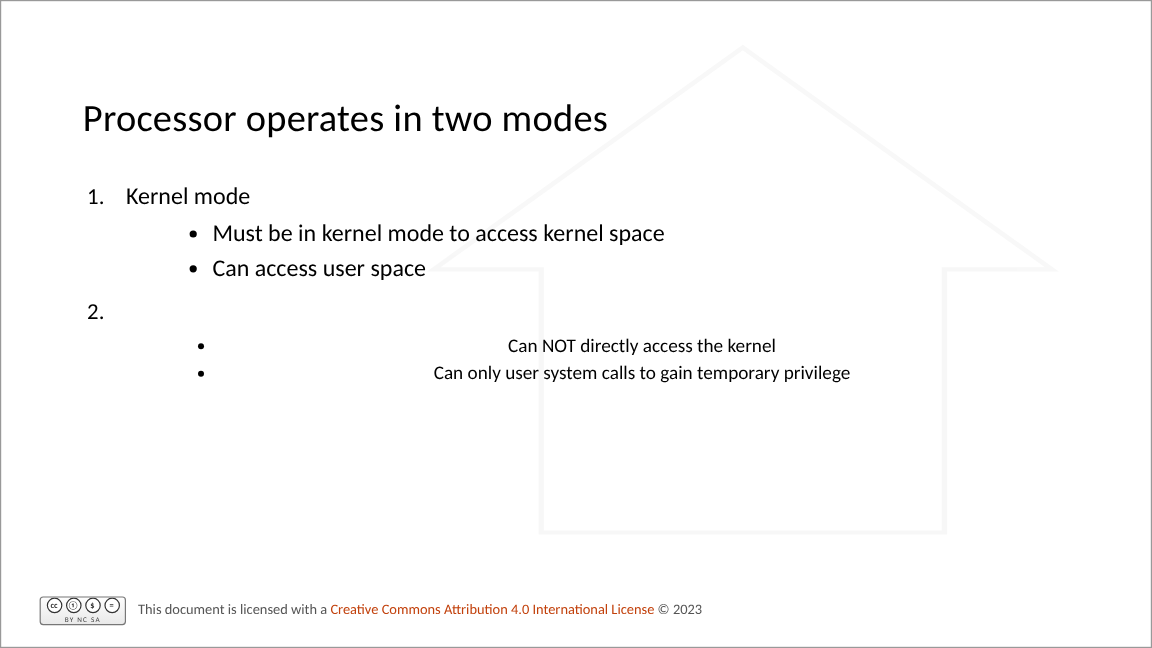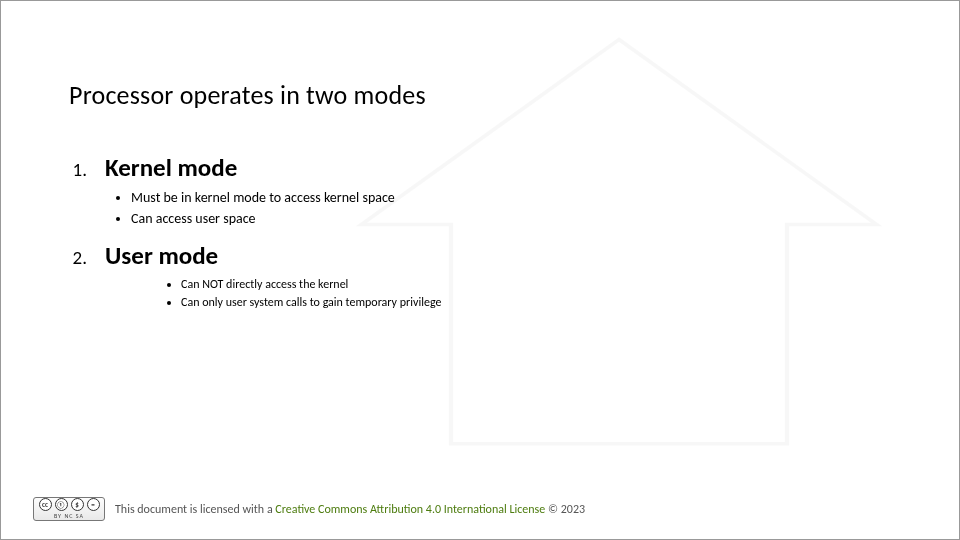--- a/index.html
+++ b/index.html
@@ -19,39 +19,39 @@
     right: 60px;
     width: 560px;
     height: 430px;
     opacity: 0.06;
     pointer-events: none;
   }
   .title {
     position: absolute;
     left: 68px;
     top: 78px;
-    font-size: 26px;
+    font-size: 32px;
     font-weight: 400;
     letter-spacing: 0.2px;
   }
   .body {
     position: absolute;
     left: 68px;
     top: 150px;
     width: 820px;
     font-size: 17px;
     line-height: 1.35;
   }
   .item { margin-bottom: 10px; }
   .num-row { display: flex; gap: 18px; align-items: baseline; margin-bottom: 4px; }
   .num { width: 18px; text-align: right; font-size: 19px; }
-  .num-label { font-size: 25px; font-weight: bold; }
-  ul.b1 { list-style: disc; margin-left: 62px; font-size: 14px; margin-top: 4px; margin-bottom: 8px; }
+  .num-label { font-size: 20px; }
+  ul.b1 { list-style: disc; margin-left: 108px; font-size: 20px; margin-top: 4px; margin-bottom: 8px; }
   ul.b1 > li { margin-bottom: 2px; }
-  ul.b2 { list-style: disc; margin-left: 112px; font-size: 12px; margin-top: 4px; }
+  ul.b2 { list-style: disc; margin-left: 112px; font-size: 16px; margin-top: 4px; text-align: center; }
   ul.b2 > li { margin-bottom: 2px; }
   .footer {
     position: absolute;
     left: 32px;
     bottom: 18px;
     display: flex;
     align-items: center;
     gap: 10px;
     font-size: 12px;
     color: #555;
@@ -69,21 +69,21 @@
     overflow: hidden;
   }
   .cc-top { display:flex; gap:3px; align-items:center; justify-content:center; }
   .cc-circle {
     width: 13px; height: 13px; border: 1.3px solid #333; border-radius: 50%;
     display:inline-flex; align-items:center; justify-content:center;
     font-size: 7px; font-weight: bold; color:#333; background:#fff;
   }
   .cc-bar { font-size:6px; letter-spacing:1px; color:#444; text-align:center; margin-top:1px;}
   .cc-badge-inner{ display:flex; flex-direction:column; align-items:center; }
-  .footer a { color: #4d7c0f; text-decoration: none; }
+  .footer a { color: #c2410c; text-decoration: none; }
   .footer .copyright::before { content: "© "; }
 </style>
 </head>
 <body>
 
 <div class="slide">
 
   <svg class="watermark" viewBox="0 0 100 100" preserveAspectRatio="none">
     <path d="M50 2 L96 45 L80 45 L80 96 L20 96 L20 45 L4 45 Z" fill="none" stroke="#888" stroke-width="0.8"></path>
   </svg>
@@ -99,21 +99,20 @@
       </div>
       <ul class="b1">
         <li>Must be in kernel mode to access kernel space</li>
         <li>Can access user space</li>
       </ul>
     </div>
 
     <div class="item">
       <div class="num-row">
         <span class="num">2.</span>
-        <span class="num-label">User mode</span>
       </div>
       <ul class="b2">
         <li>Can NOT directly access the kernel</li>
         <li>Can only user system  calls to gain temporary privilege</li>
       </ul>
     </div>
 
   </div>
 
   <div class="footer">

